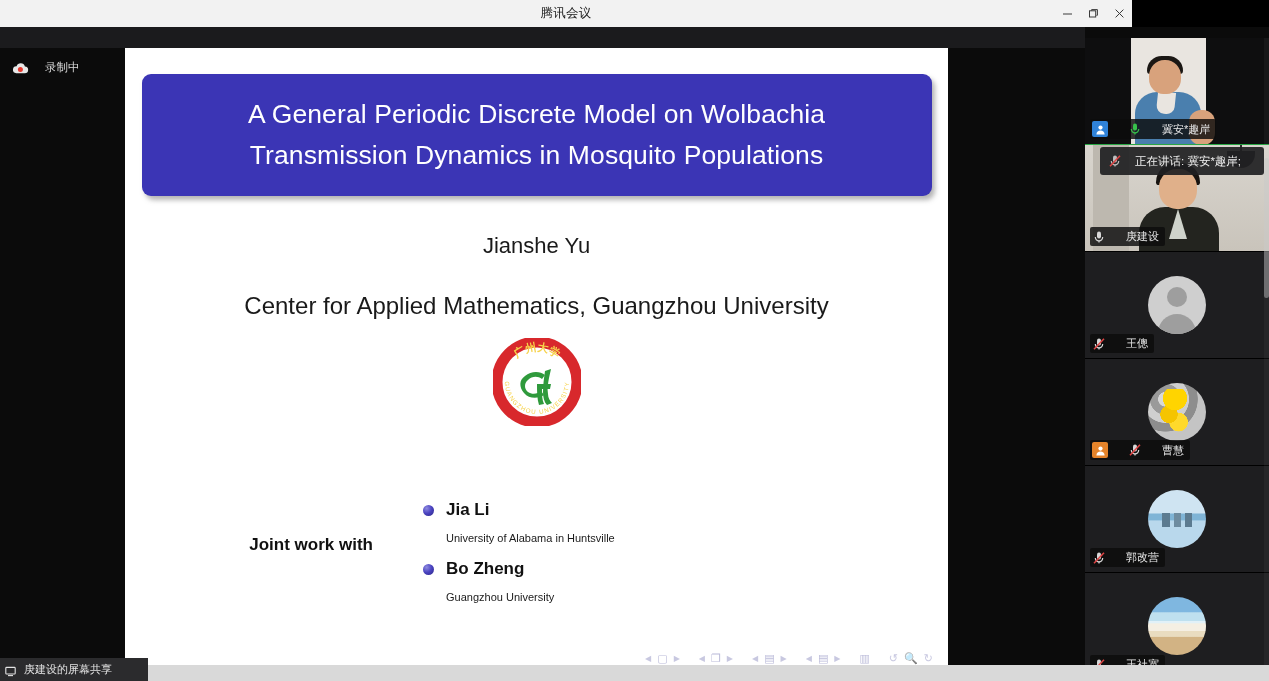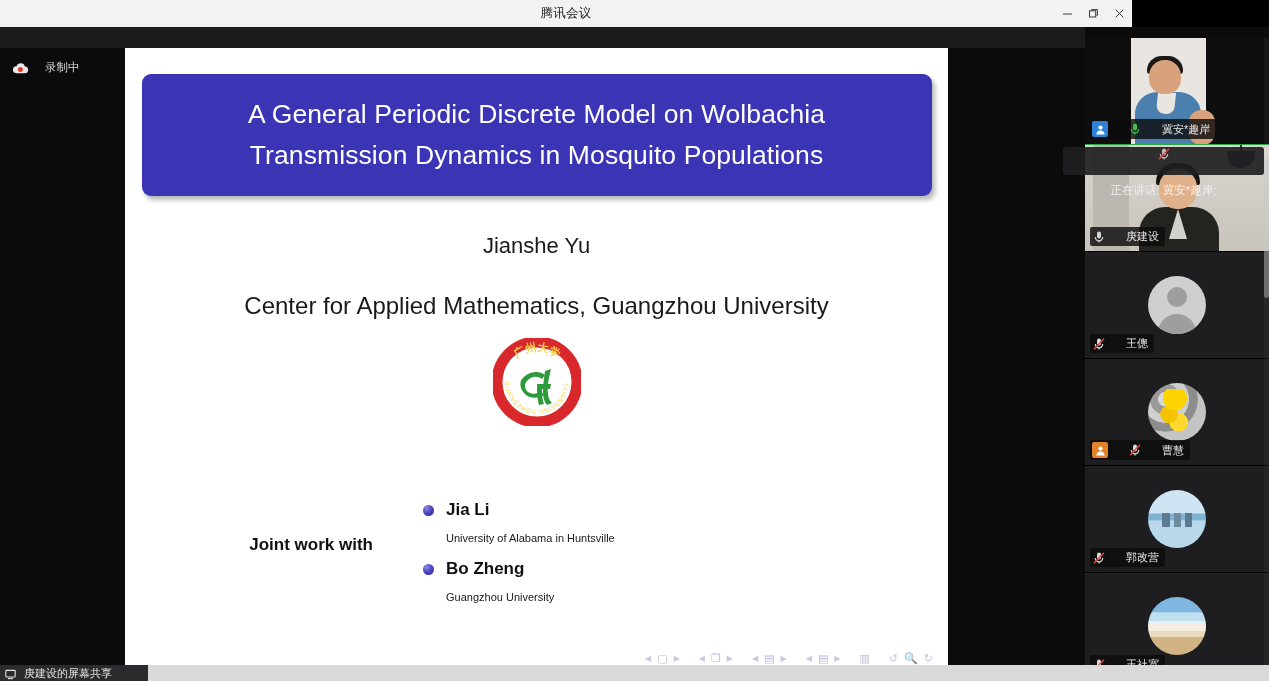--- a/index.html
+++ b/index.html
@@ -233,33 +233,32 @@
   .badge-sq svg { display:block; }
   .mic { width: 14px; height: 14px; flex: 0 0 auto; }
   .tile-name {
     font-size: 11px; color: #e8e8e8; white-space: nowrap;
     overflow: hidden; text-overflow: clip;
   }
 
   
   .speaking-toast {
     position: absolute; right: 5px; top: 120px;
-    width: 201px; height: 28px;
+    width: 164px; height: 28px;
     background: rgba(32,32,34,.92);
     border-radius: 3px;
-    display: flex; align-items: center; gap: 22px;
+    display: flex; align-items: center; gap: 13px;
     padding: 0 8px;
     z-index: 20;
-    flex-direction: column;
   }
   .toast-text { font-size: 11.5px; color: #f0f0f0; white-space: nowrap; }
 
   
   .share-bar {
-    position: absolute; left: 0; bottom: 0; width: 148px; height: 16px;
+    position: absolute; left: 0; bottom: 0; width: 148px; height: 23px;
     background: #2b2b2d;
     display: flex; align-items: center; gap: 5px; padding-left: 5px;
     z-index: 30;
   }
   .share-text { font-size: 11px; color: #e4e4e4; white-space: nowrap; }
   .share-rest {
     position: absolute; left: 148px; bottom: 0; width: 1121px; height: 16px;
     background: #d9d9d9;
     z-index: 29;
   }

